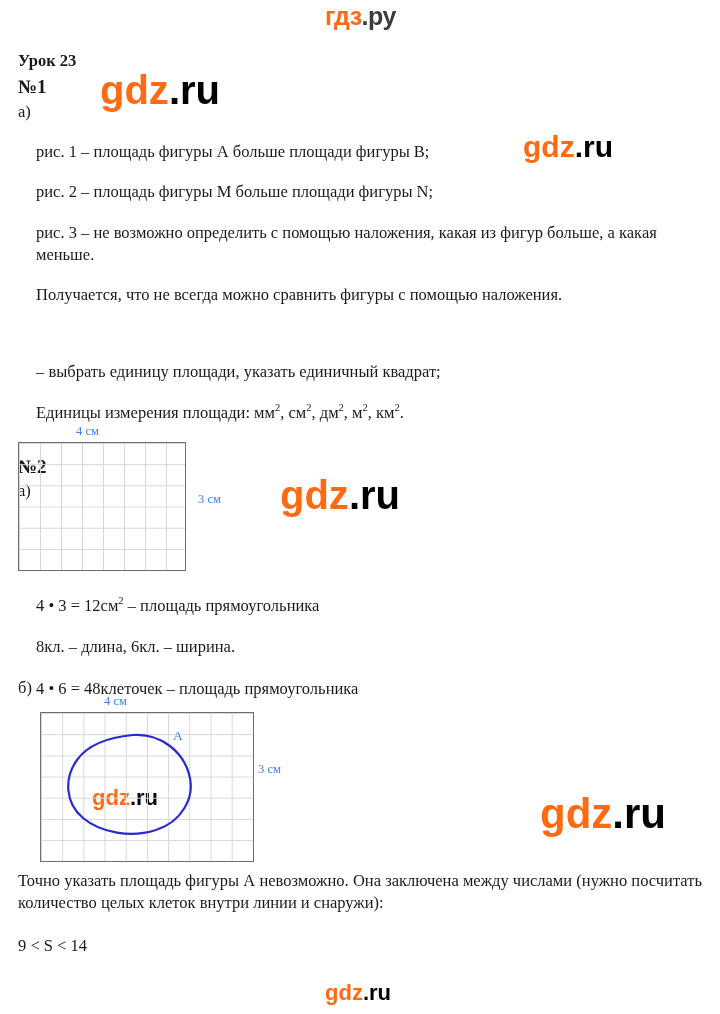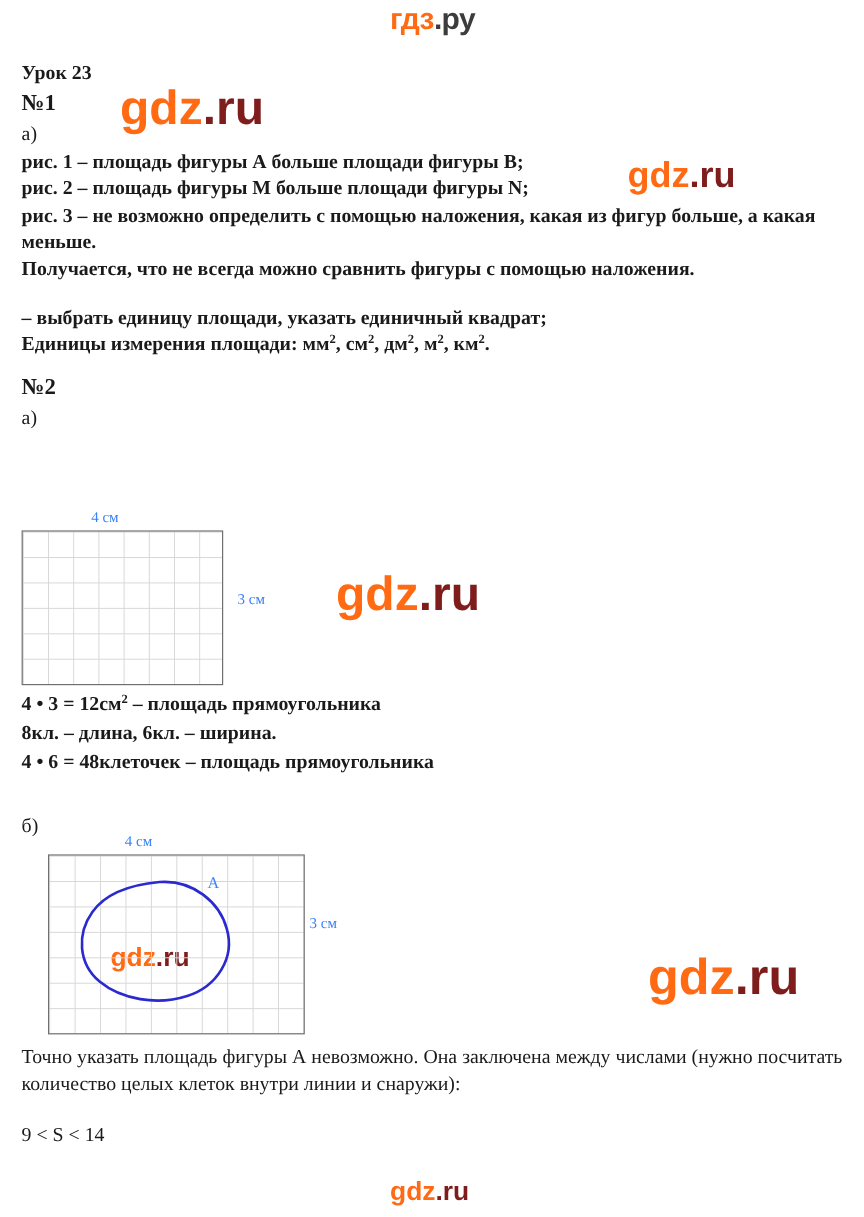--- a/index.html
+++ b/index.html
@@ -23,21 +23,21 @@
   
   .wm {
     position: absolute;
     font-family: "Liberation Sans", sans-serif;
     font-weight: bold;
     color: #ff6a13;
     white-space: nowrap;
     pointer-events: none;
     user-select: none;
   }
-  .wm .ru { color: #7f1d1d; }
+  .wm .ru { color: #000000; }
   .wm-top-logo {
     top: 2px;
     left: 325px;
     font-size: 25px;
     letter-spacing: -0.5px;
   }
   .wm-top-logo .ru { color: #3c3c3c; }
   .wm-1 { top: 68px; left: 100px; font-size: 40px; }
   .wm-2 { top: 130px; left: 523px; font-size: 30px; }
   .wm-3 { top: 473px; left: 280px; font-size: 40px; }
@@ -60,21 +60,21 @@
     font-size: 16.5px;
     margin: 0 0 2px 0;
   }
   .task-num {
     font-weight: bold;
     font-size: 19px;
     margin: 0 0 1px 0;
     letter-spacing: 0;
   }
   .sub-label { margin: 0 0 1px 0; }
-  .line { margin: 0; font-weight: bold; }
+  .line { margin: 18px; }
   .gap-sm { height: 12px; }
   .gap-md { height: 18px; }
   sup { font-size: 10.5px; vertical-align: super; }
   
   .fig-a {
     position: absolute;
     left: 18px;
     top: 430px;
     width: 280px;
     height: 140px;

